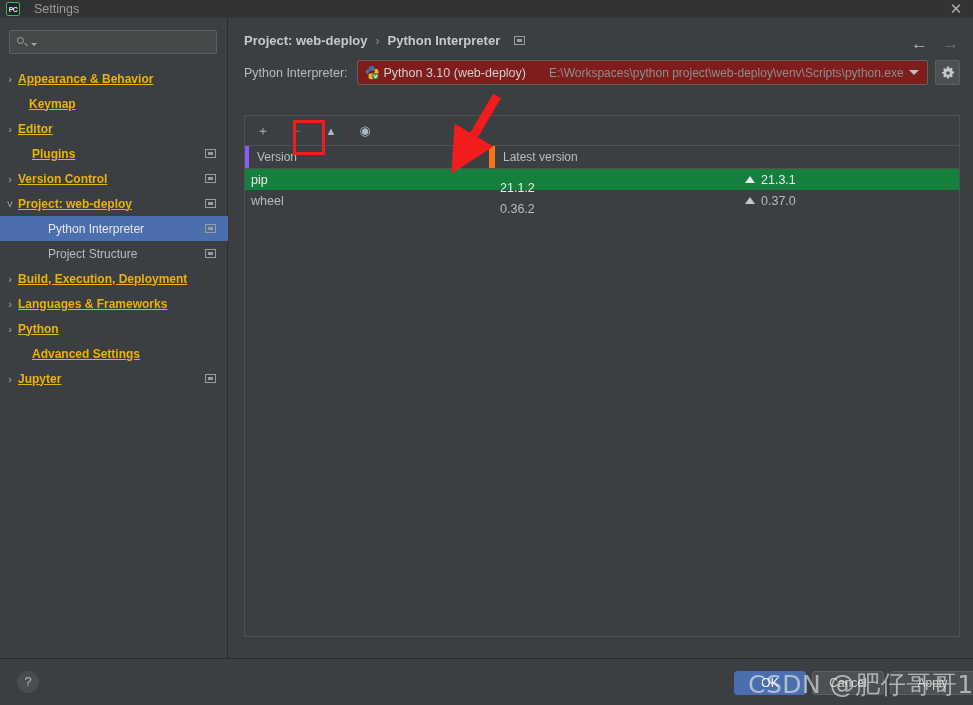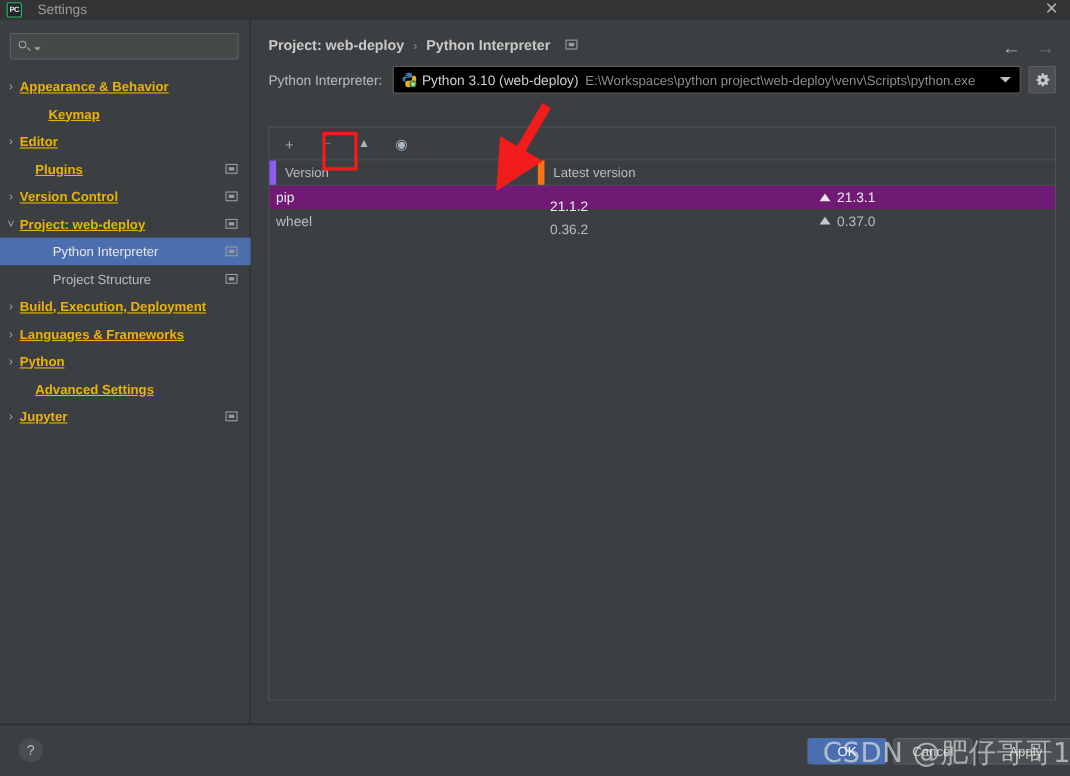--- a/index.html
+++ b/index.html
@@ -201,38 +201,38 @@
     left: 16px; top: 42px;
     width: 716px;
     display: flex;
     align-items: center;
   }
   .interp-label { color: #bbbbbb; font-size: 12.5px; margin-right: 9px; }
   .combo {
     position: relative;
     flex: 1;
     height: 25px;
-    background: #000000;
+    background: #7f1d1d;
     border: 1px solid #5e6060;
     border-radius: 2px;
     box-sizing: border-box;
     display: flex;
     align-items: center;
     padding-left: 6px;
     cursor: pointer;
     overflow: hidden;
   }
   .py-icon {
     position: relative;
     width: 15px; height: 15px;
     flex: none;
     margin-right: 5px;
   }
   .combo-main { color: #cfcfcf; font-size: 12.5px; white-space: nowrap; }
-  .combo-path { color: #8d8d8d; font-size: 12px; margin-left: 6px; white-space: nowrap; text-align: right; }
+  .combo-path { color: #8d8d8d; font-size: 12px; margin-left: 23px; white-space: nowrap; text-align: right; }
   .combo-arrow {
     position: absolute;
     right: 8px;
     width: 0; height: 0;
     border-left: 5px solid transparent;
     border-right: 5px solid transparent;
     border-top: 5px solid #c0c0c0;
   }
   .gear-btn {
     width: 25px; height: 25px;
@@ -278,30 +278,30 @@
 
   .pkg-head {
     display: flex;
     height: 22px;
     background: #3c3f41;
     border-bottom: 1px solid #4e5254;
     align-items: center;
     color: #bbbbbb;
   }
   .col-pkg { width: 247px; padding-left: 6px; box-sizing: border-box; }
-  .col-ver { width: 244px; padding-left: 8px; box-sizing: border-box; border-left: 6px solid #8b5cf6; height: 22px; line-height: 22px; }
+  .col-ver { width: 244px; padding-left: 8px; box-sizing: border-box; border-left: 4px solid #8b5cf6; height: 22px; line-height: 22px; }
   .col-lat { flex: 1; padding-left: 8px; box-sizing: border-box; border-left: 6px solid #f97316; height: 22px; line-height: 22px; }
 
   .pkg-row {
     display: flex;
     height: 21px;
     align-items: center;
     cursor: default;
   }
-  .pkg-row.selected { background: #701a75; }
+  .pkg-row.selected { background: #15803d; }
   .pkg-row.selected .cell { color: #eaeaea; }
   .cell { color: #bbbbbb; font-size: 12.5px; }
   .c1 { width: 247px; padding-left: 6px; box-sizing: border-box; }
   .c2 { width: 244px; padding-left: 8px; box-sizing: border-box; margin-top: 16px; }
   .c3 { flex: 1; padding-left: 8px; box-sizing: border-box; display: flex; align-items: center; gap: 6px; }
   .up-tri {
     width: 0; height: 0;
     border-left: 5px solid transparent;
     border-right: 5px solid transparent;
     border-bottom: 7px solid #c5c5c5;
@@ -394,21 +394,21 @@
     <div class="search-caret"></div>
     <input class="search-input" type="text" placeholder="" style="">
   </div>
 
   <div class="tree" id="tree">
       <div class="tree-item">
         <span class="twisty" style="left: 4px;">›</span>
         <span class="tree-label bold" style="margin-left: 18px;">Appearance &amp; Behavior</span>
       </div>
       <div class="tree-item">
-        <span class="tree-label bold" style="margin-left: 44px;">Keymap</span>
+        <span class="tree-label bold" style="margin-left: 29px;">Keymap</span>
       </div>
       <div class="tree-item">
         <span class="twisty" style="left: 4px;">›</span>
         <span class="tree-label bold" style="margin-left: 18px;">Editor</span>
       </div>
       <div class="tree-item">
         <span class="tree-label bold" style="margin-left: 32px;">Plugins</span>
         <span class="mod-icon"></span>
       </div>
       <div class="tree-item">

